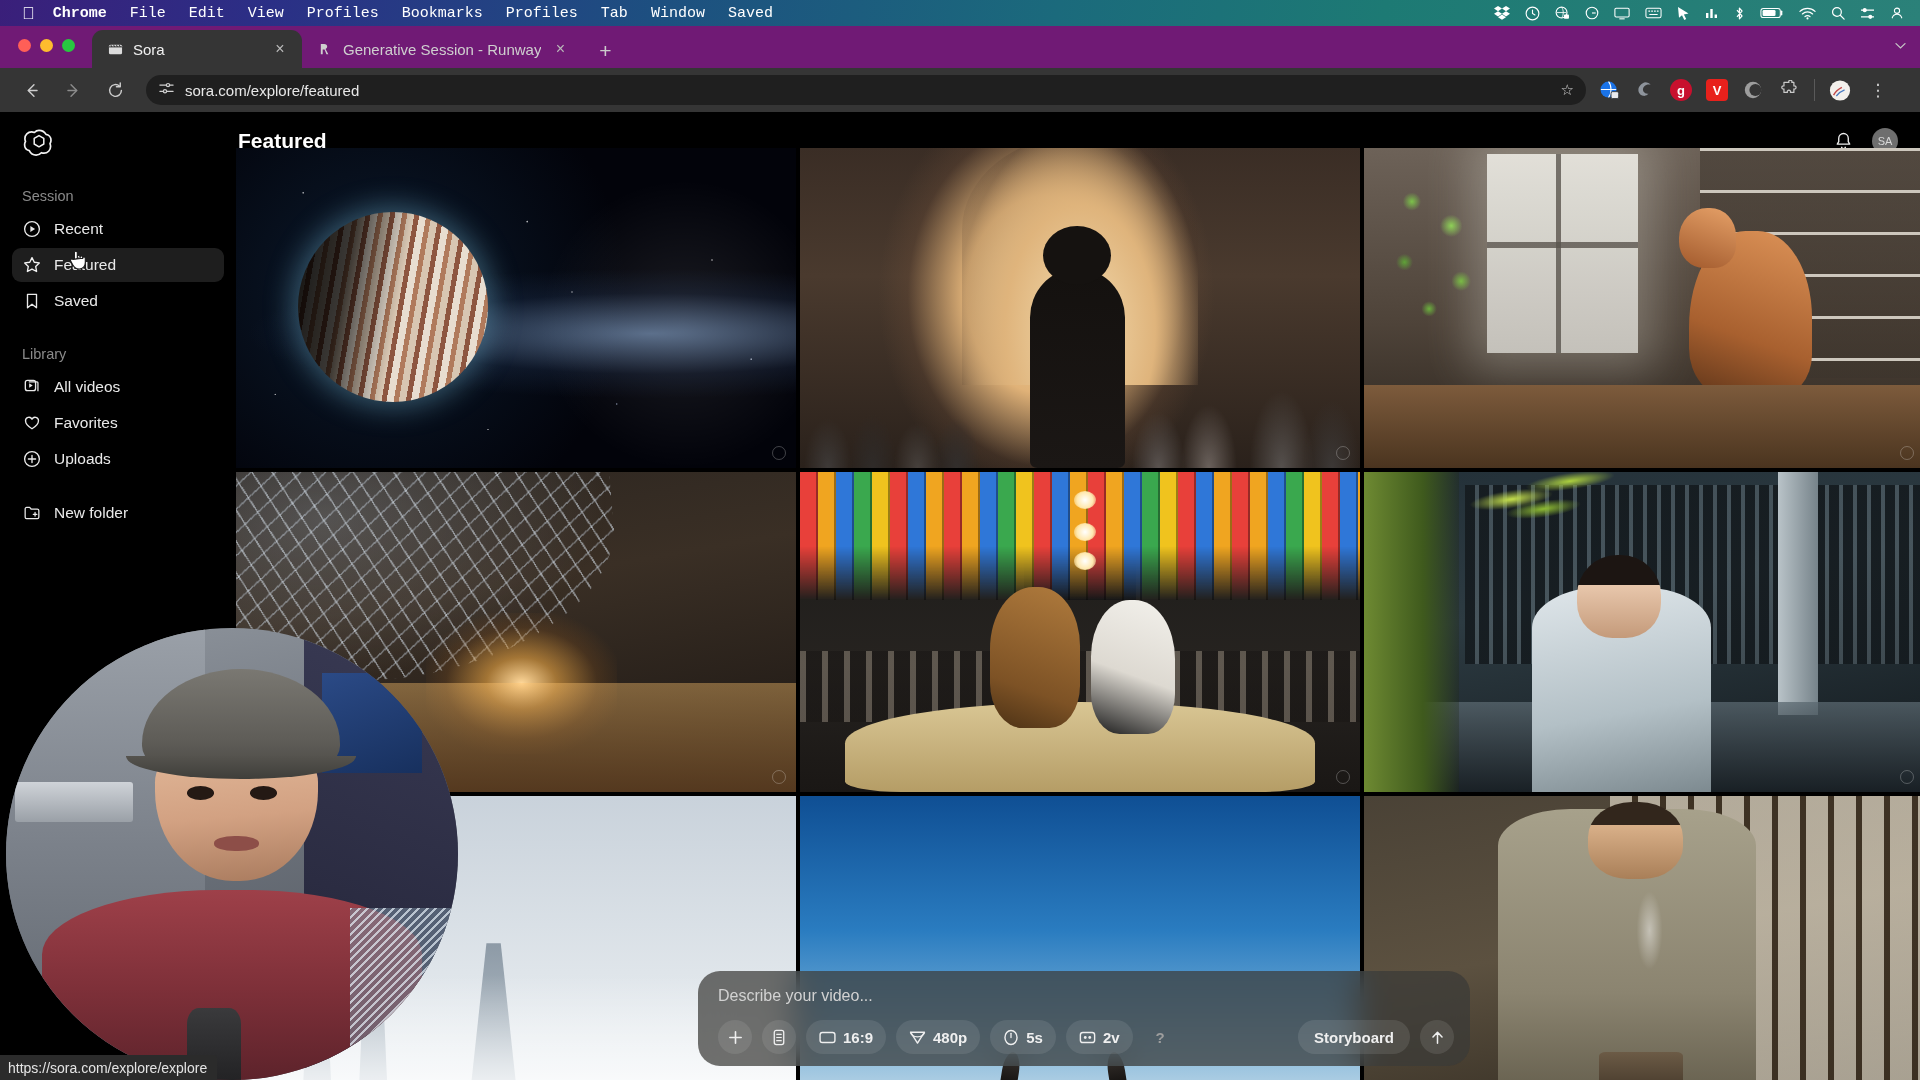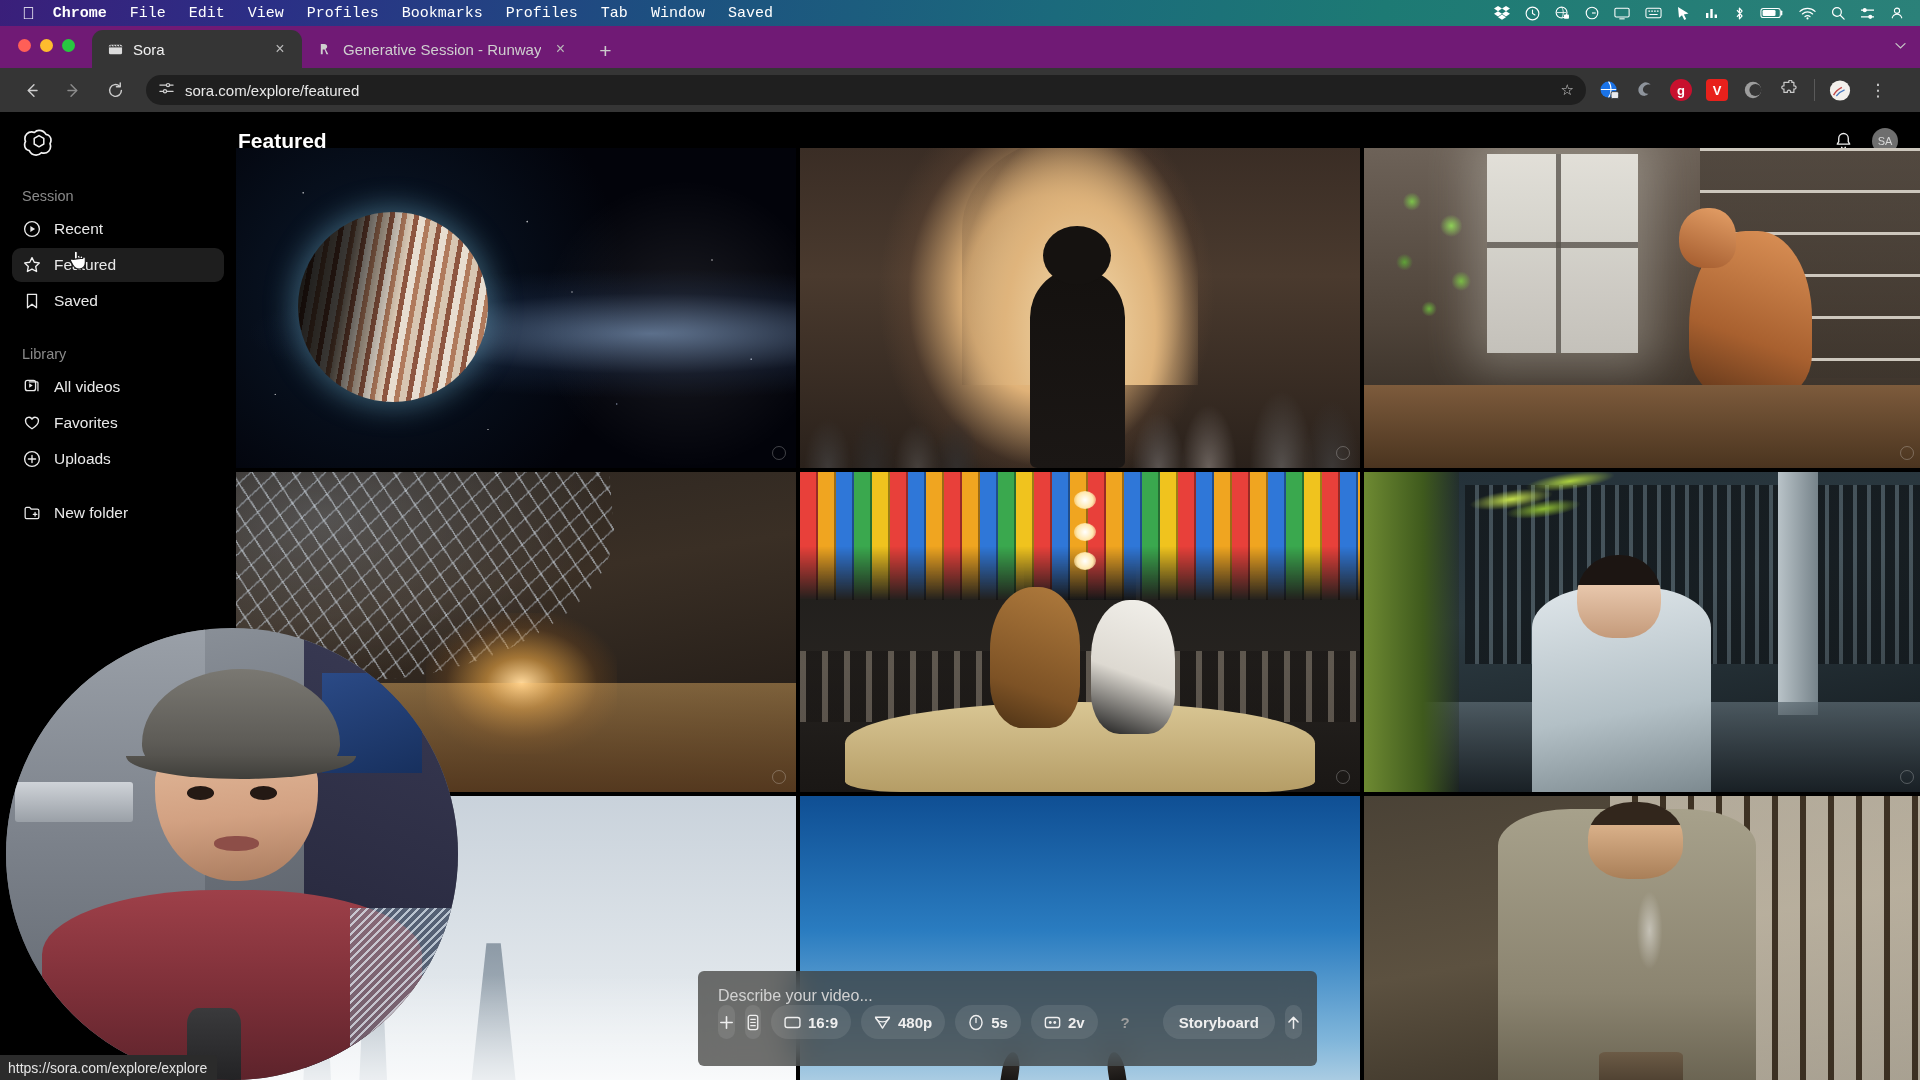--- a/index.html
+++ b/index.html
@@ -282,26 +282,26 @@
   #webcam .shirt { position:absolute; left:8%; bottom:0; width:84%; height:42%;
       background: linear-gradient(180deg, #9e4049 0%, #7e3039 52%, #5d232b 100%);
       border-radius: 46% 46% 0 0 / 34% 34% 0 0; }
   #webcam .mic { position:absolute; left:40%; bottom:0; width:12%; height:16%;
       background: linear-gradient(180deg, #3a3a3c, #232325); border-radius: 22% 22% 0 0; }
   #webcam .snowbg { position:absolute; right:0; bottom:0; width:24%; height:38%;
       background: repeating-linear-gradient(135deg, rgba(210,222,232,.85) 0 2px, rgba(120,140,158,.55) 2px 6px); }
 
   
   #composer {
-    position: absolute; left: 698px; bottom: 14px; width: 619px; height: 95px; z-index: 40;
+    position: absolute; left: 698px; bottom: 14px; width: 772px; height: 95px; z-index: 40;
     background: rgba(58,58,56,.72);
-    border-radius: 6px;
+    border-radius: 22px;
     backdrop-filter: blur(16px);
     -webkit-backdrop-filter: blur(16px);
-    display: flex; flex-direction: column; 
+    display: flex; flex-direction: column; justify-content: space-between;
     padding: 16px 16px 12px 20px;
   }
   #composer .ph { color: #d2d2d2; font-size: 16px; }
   #composer .row { display: flex; align-items: center; gap: 10px; }
   .chip {
     height: 34px; border-radius: 17px; background: rgba(255,255,255,.09);
     display: flex; align-items: center; gap: 7px; padding: 0 13px;
     color: #efefef; font-size: 15px; font-weight: 600; white-space: nowrap;
   }
   .chip.icononly { width: 34px; padding: 0; justify-content: center; font-weight: 400; font-size: 18px; }

